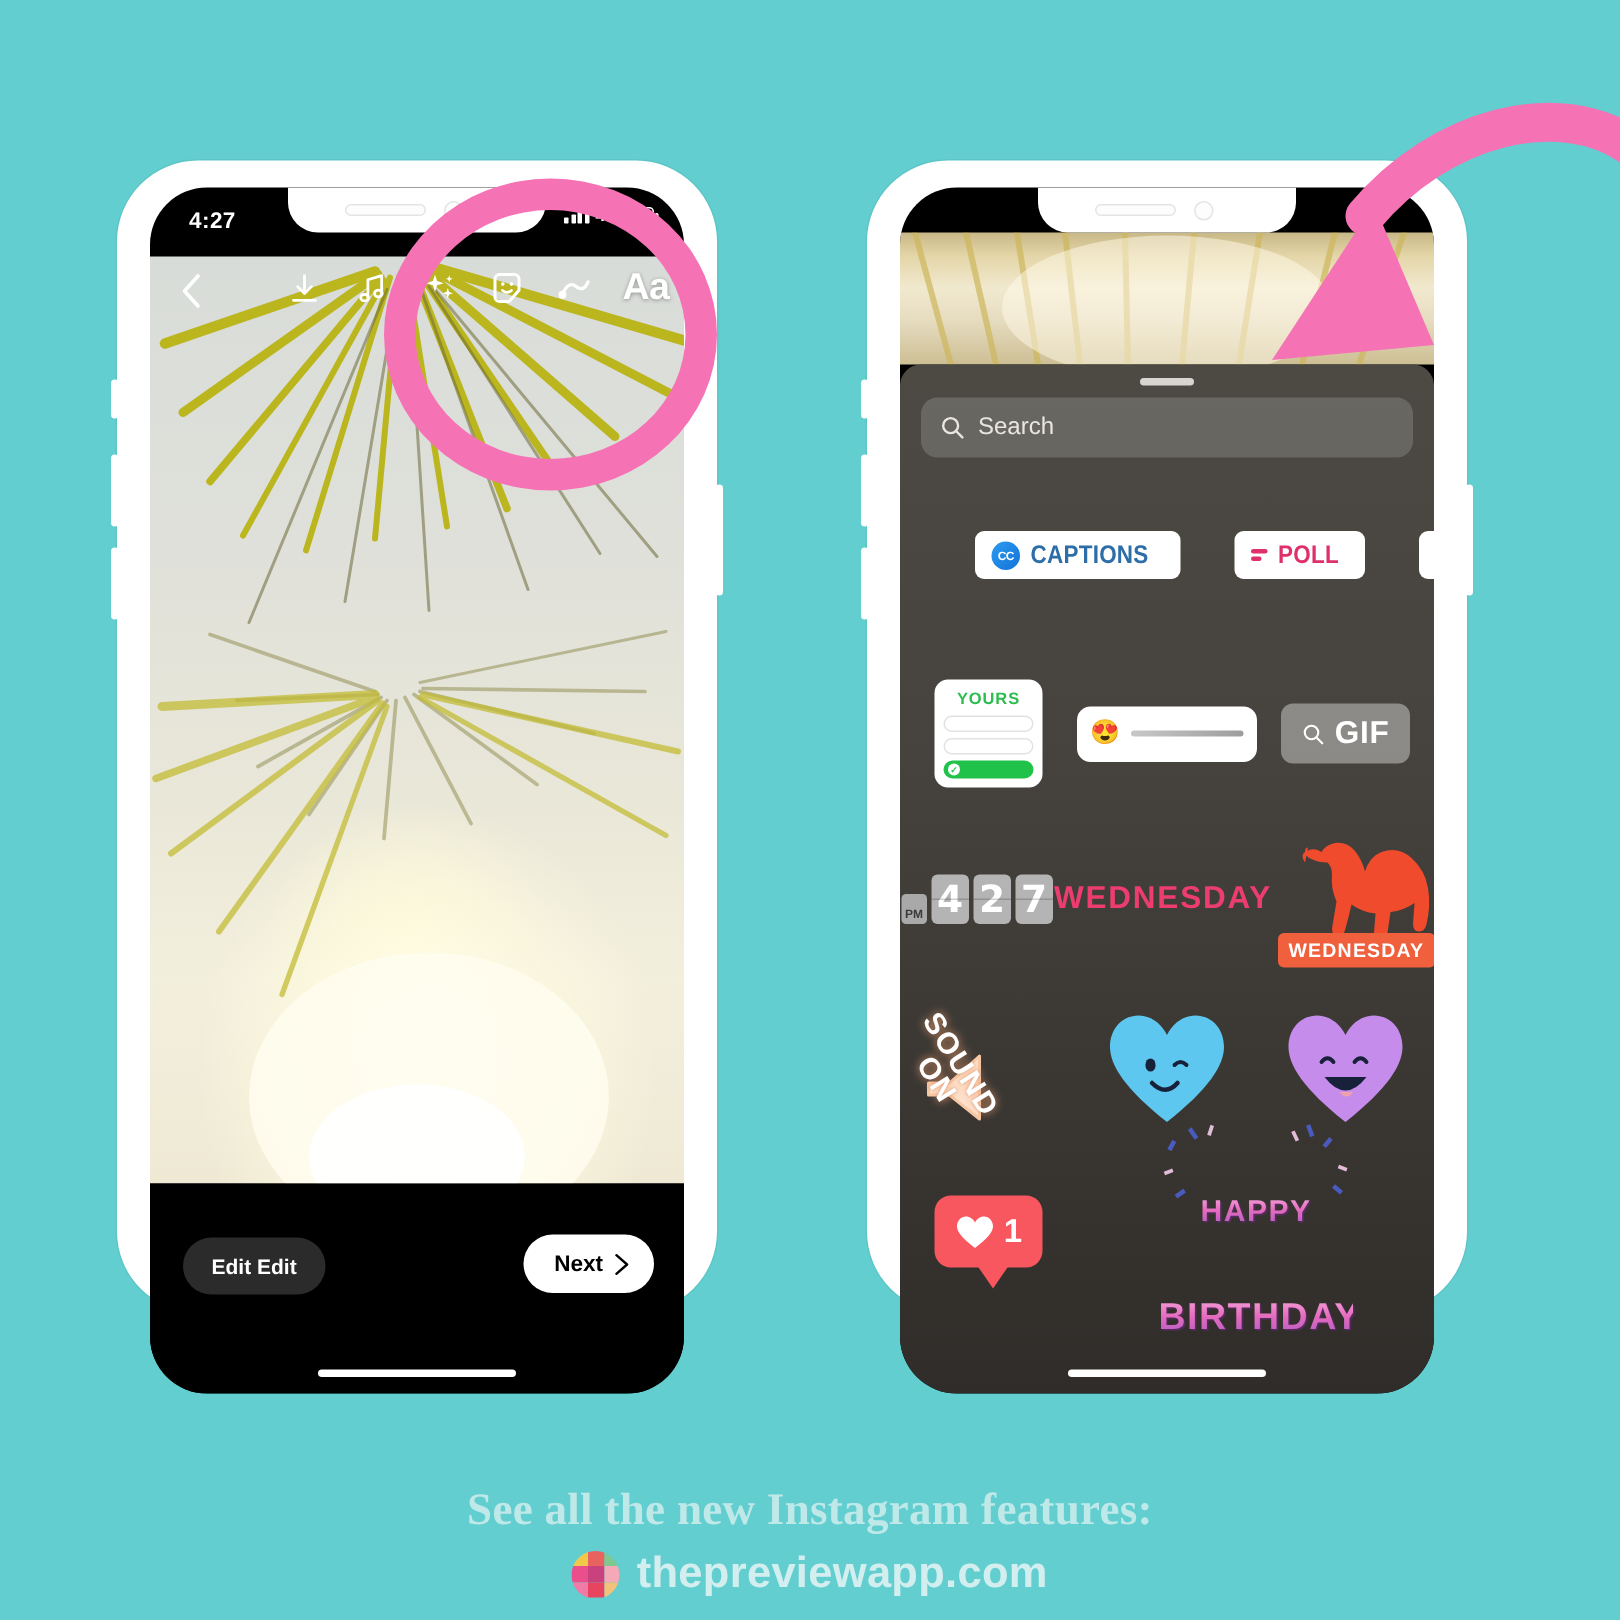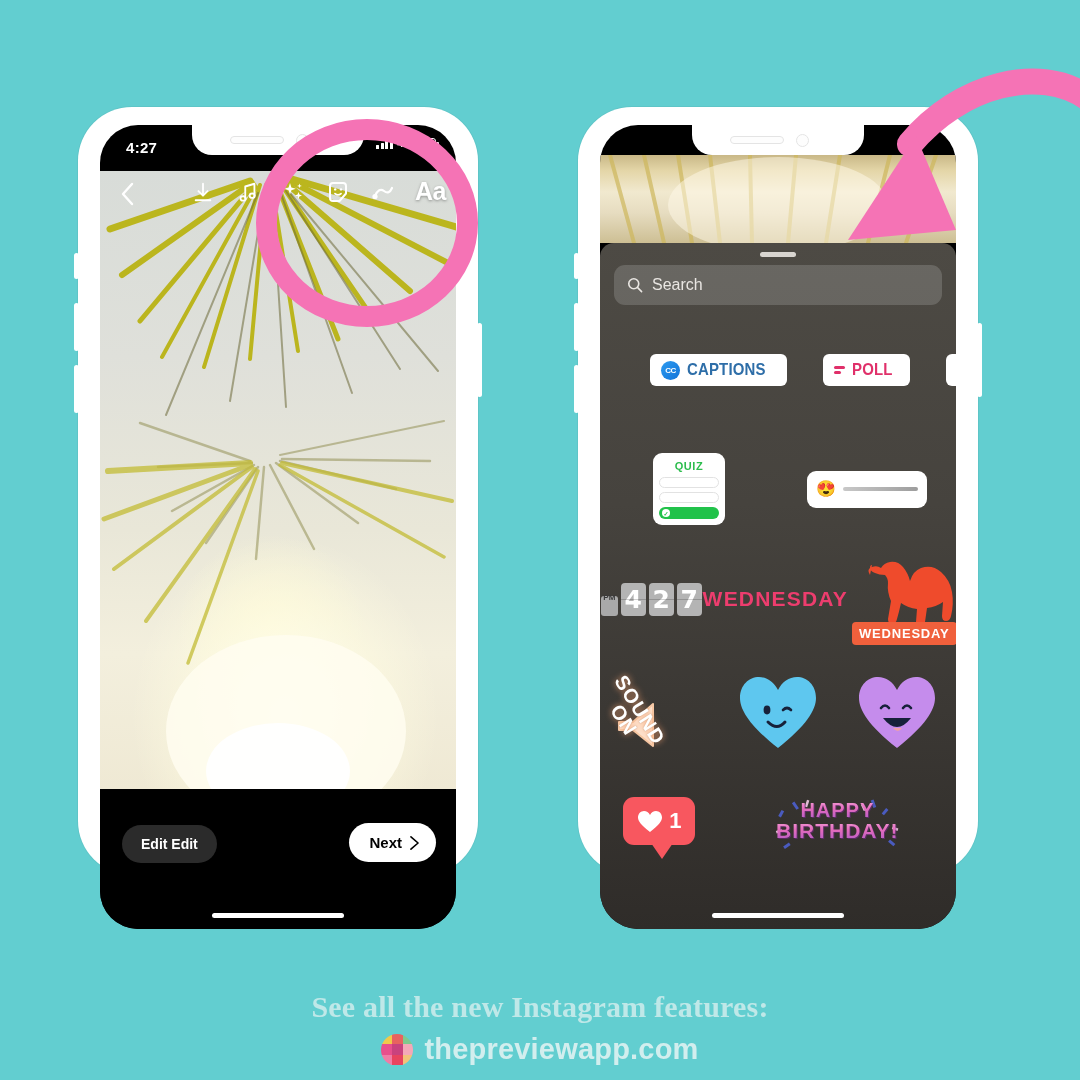--- a/index.html
+++ b/index.html
@@ -202,21 +202,21 @@
     background:rgba(255,255,255,.38);border-radius:8px;
     height:40px;min-width:70px;display:flex;align-items:center;justify-content:center;gap:7px;
     padding:0 14px;box-sizing:border-box;
   }
   .gifbtn .gt{color:#fff;font-size:21px;font-weight:bold;letter-spacing:.5px;font-family:"Liberation Sans Narrow","Liberation Sans",sans-serif;}
 
   
   .flipclock{display:flex;align-items:flex-end;gap:3px;}
   .flipclock .pm{
     width:17px;height:20px;background:#a9a9a9;border-radius:3px;color:#3a3a3a;
-    font-size:8px;font-weight:bold;display:flex;align-items:flex-end;justify-content:center;padding-bottom:14px;box-sizing:border-box;
+    font-size:8px;font-weight:bold;display:flex;align-items:flex-end;justify-content:center;padding-bottom:2px;box-sizing:border-box;
   }
   .flipclock .dgt{
     width:25px;height:33px;background:#b4b4b4;border-radius:4px;
     color:#fff;font-size:25px;font-weight:bold;
     display:flex;align-items:center;justify-content:center;
     position:relative;box-sizing:border-box;
     font-family:"DejaVu Sans", sans-serif;
   }
   .flipclock .dgt:after{content:"";position:absolute;left:0;right:0;top:50%;height:1px;background:rgba(0,0,0,.18);}
 
@@ -263,23 +263,24 @@
 
   
   .hbd{position:relative;width:130px;text-align:center;}
   .hbd .l1,.hbd .l2{
     font-family:"Liberation Sans Narrow","Liberation Sans",sans-serif;
     font-weight:bold;letter-spacing:1px;line-height:1.02;
     background:linear-gradient(180deg,#f49fd8 0%,#e46bbd 45%,#b05bc9 100%);
     -webkit-background-clip:text;background-clip:text;color:transparent;
     text-shadow:none;
     filter:drop-shadow(1px 1px 0 rgba(120,40,140,.55));
+    margin-top:48px;
   }
   .hbd .l1{font-size:20px;}
-  .hbd .l2{font-size:21px;}
+  .hbd .l2{font-size:25px;}
 
   
   .ann-circle{
     position:absolute;left:256px;top:119px;width:222px;height:208px;
     border:21px solid #F573B5;border-radius:50%;
     box-sizing:border-box;z-index:60;
   }
   .ann-arrow{position:absolute;left:720px;top:58px;width:370px;height:240px;z-index:60;}
 
   
@@ -489,32 +490,41 @@
           </div>
           <div class="pill pill-addyours">
             <span class="cam-badge"></span>
             <span class="lbl">ADD YOURS</span>
           </div>
         </div>
 
         <div class="stick-row" style="top:200px;height:92px;">
           <div class="cell">
             <div class="quiz">
-              <div class="qt">QUIZ</div>
+              <div class="qt">YOURS</div>
               <div class="qr"></div>
               <div class="qr"></div>
               <div class="qg">
                   <span class="chk">✓</span>
                 </div>
             </div>
           </div>
           <div class="cell">
             <div class="slider">
               <span class="emo">😍</span>
               <span class="track"></span>
+            </div>
+          </div>
+          <div class="cell">
+            <div class="gifbtn">
+              <svg width="15" height="15" viewBox="0 0 18 18">
+                <circle cx="7.6" cy="7.6" r="5.4" stroke="#fff" stroke-width="1.7" fill="none"></circle>
+                <path d="M12 12 L16.2 16.2" stroke="#fff" stroke-width="1.7" stroke-linecap="round"></path>
+              </svg>
+              <span class="gt">GIF</span>
             </div>
           </div>
         </div>
 
         <div class="stick-row" style="top:300px;height:112px;">
           <div class="cell">
             <div class="flipclock">
               <span class="pm">PM</span>
               <span class="dgt">4</span>
               <span class="dgt">2</span>

